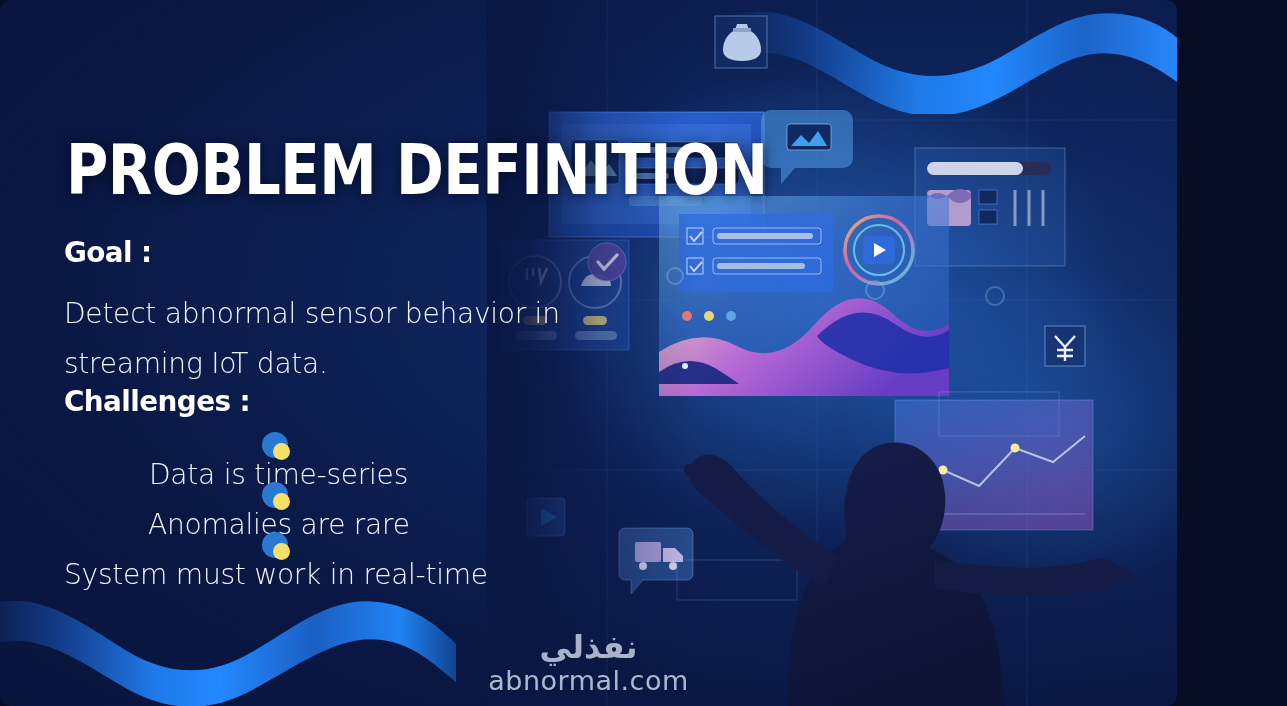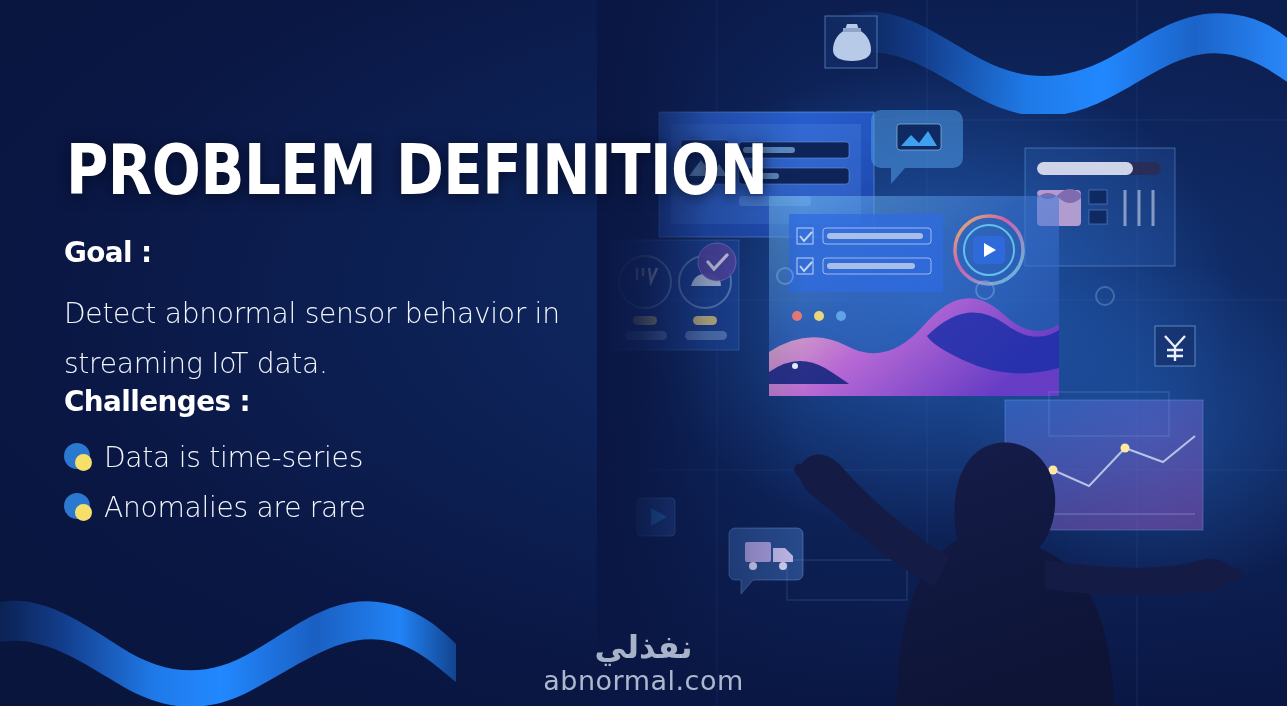--- a/index.html
+++ b/index.html
@@ -6,24 +6,25 @@
   html,body { background:#060d24; }
 
   body {
     width:1287px; height:706px;
     font-family:"Liberation Sans", sans-serif;
     overflow:hidden;
   }
 
   #slide {
     position:relative;
-    width:1287px; height:706px;
+    width:1177px; height:706px;
     background:
       radial-gradient(120% 95% at 78% 42%, #123272 0%, #0d2257 34%, #0a1744 62%, #081438 100%);
     overflow:hidden;
+    border-radius:11px;
   }
 
   
   .ribbon { position:absolute; pointer-events:none; }
   .ribbon-top    { top:-16px;  right:-10px; width:470px; height:130px; }
   .ribbon-bottom { bottom:-6px; left:-14px; width:470px; height:130px; }
 
   
   #illustration {
     position:absolute; top:0; right:0;
@@ -80,20 +81,21 @@
     position:absolute; left:64px; top:432px;
     list-style:none;
   }
   #challenge-list li {
     display:flex; align-items:center;
     height:50px;
     font-family:"DejaVu Sans","Liberation Sans", sans-serif;
     font-weight:300; font-size:29px; line-height:1;
     color:#f2f5fb; letter-spacing:-.3px;
     white-space:nowrap;
+    flex-direction:column;
   }
   .bullet-dot {
     position:relative;
     flex:0 0 auto;
     width:28px; height:28px;
     margin-right:12px;
   }
   .bullet-dot .big {
     position:absolute; left:0; top:0;
     width:26px; height:26px; border-radius:50%;
@@ -372,20 +374,27 @@
         </span>
         <span class="li-label">Data is time-series</span>
       </li>
       <li>
         <span class="bullet-dot">
           <span class="big"></span>
             <span class="small"></span>
         </span>
         <span class="li-label">Anomalies are rare</span>
       </li>
+      <li>
+        <span class="bullet-dot">
+          <span class="big"></span>
+            <span class="small"></span>
+        </span>
+        <span class="li-label">System must work in real-time</span>
+      </li>
     </ul>
   </div>
 
   <div id="watermark">
     <div id="watermark-ar">نفذلي</div>
     <div id="watermark-domain">abnormal.com</div>
   </div>
 
 </div>
 

